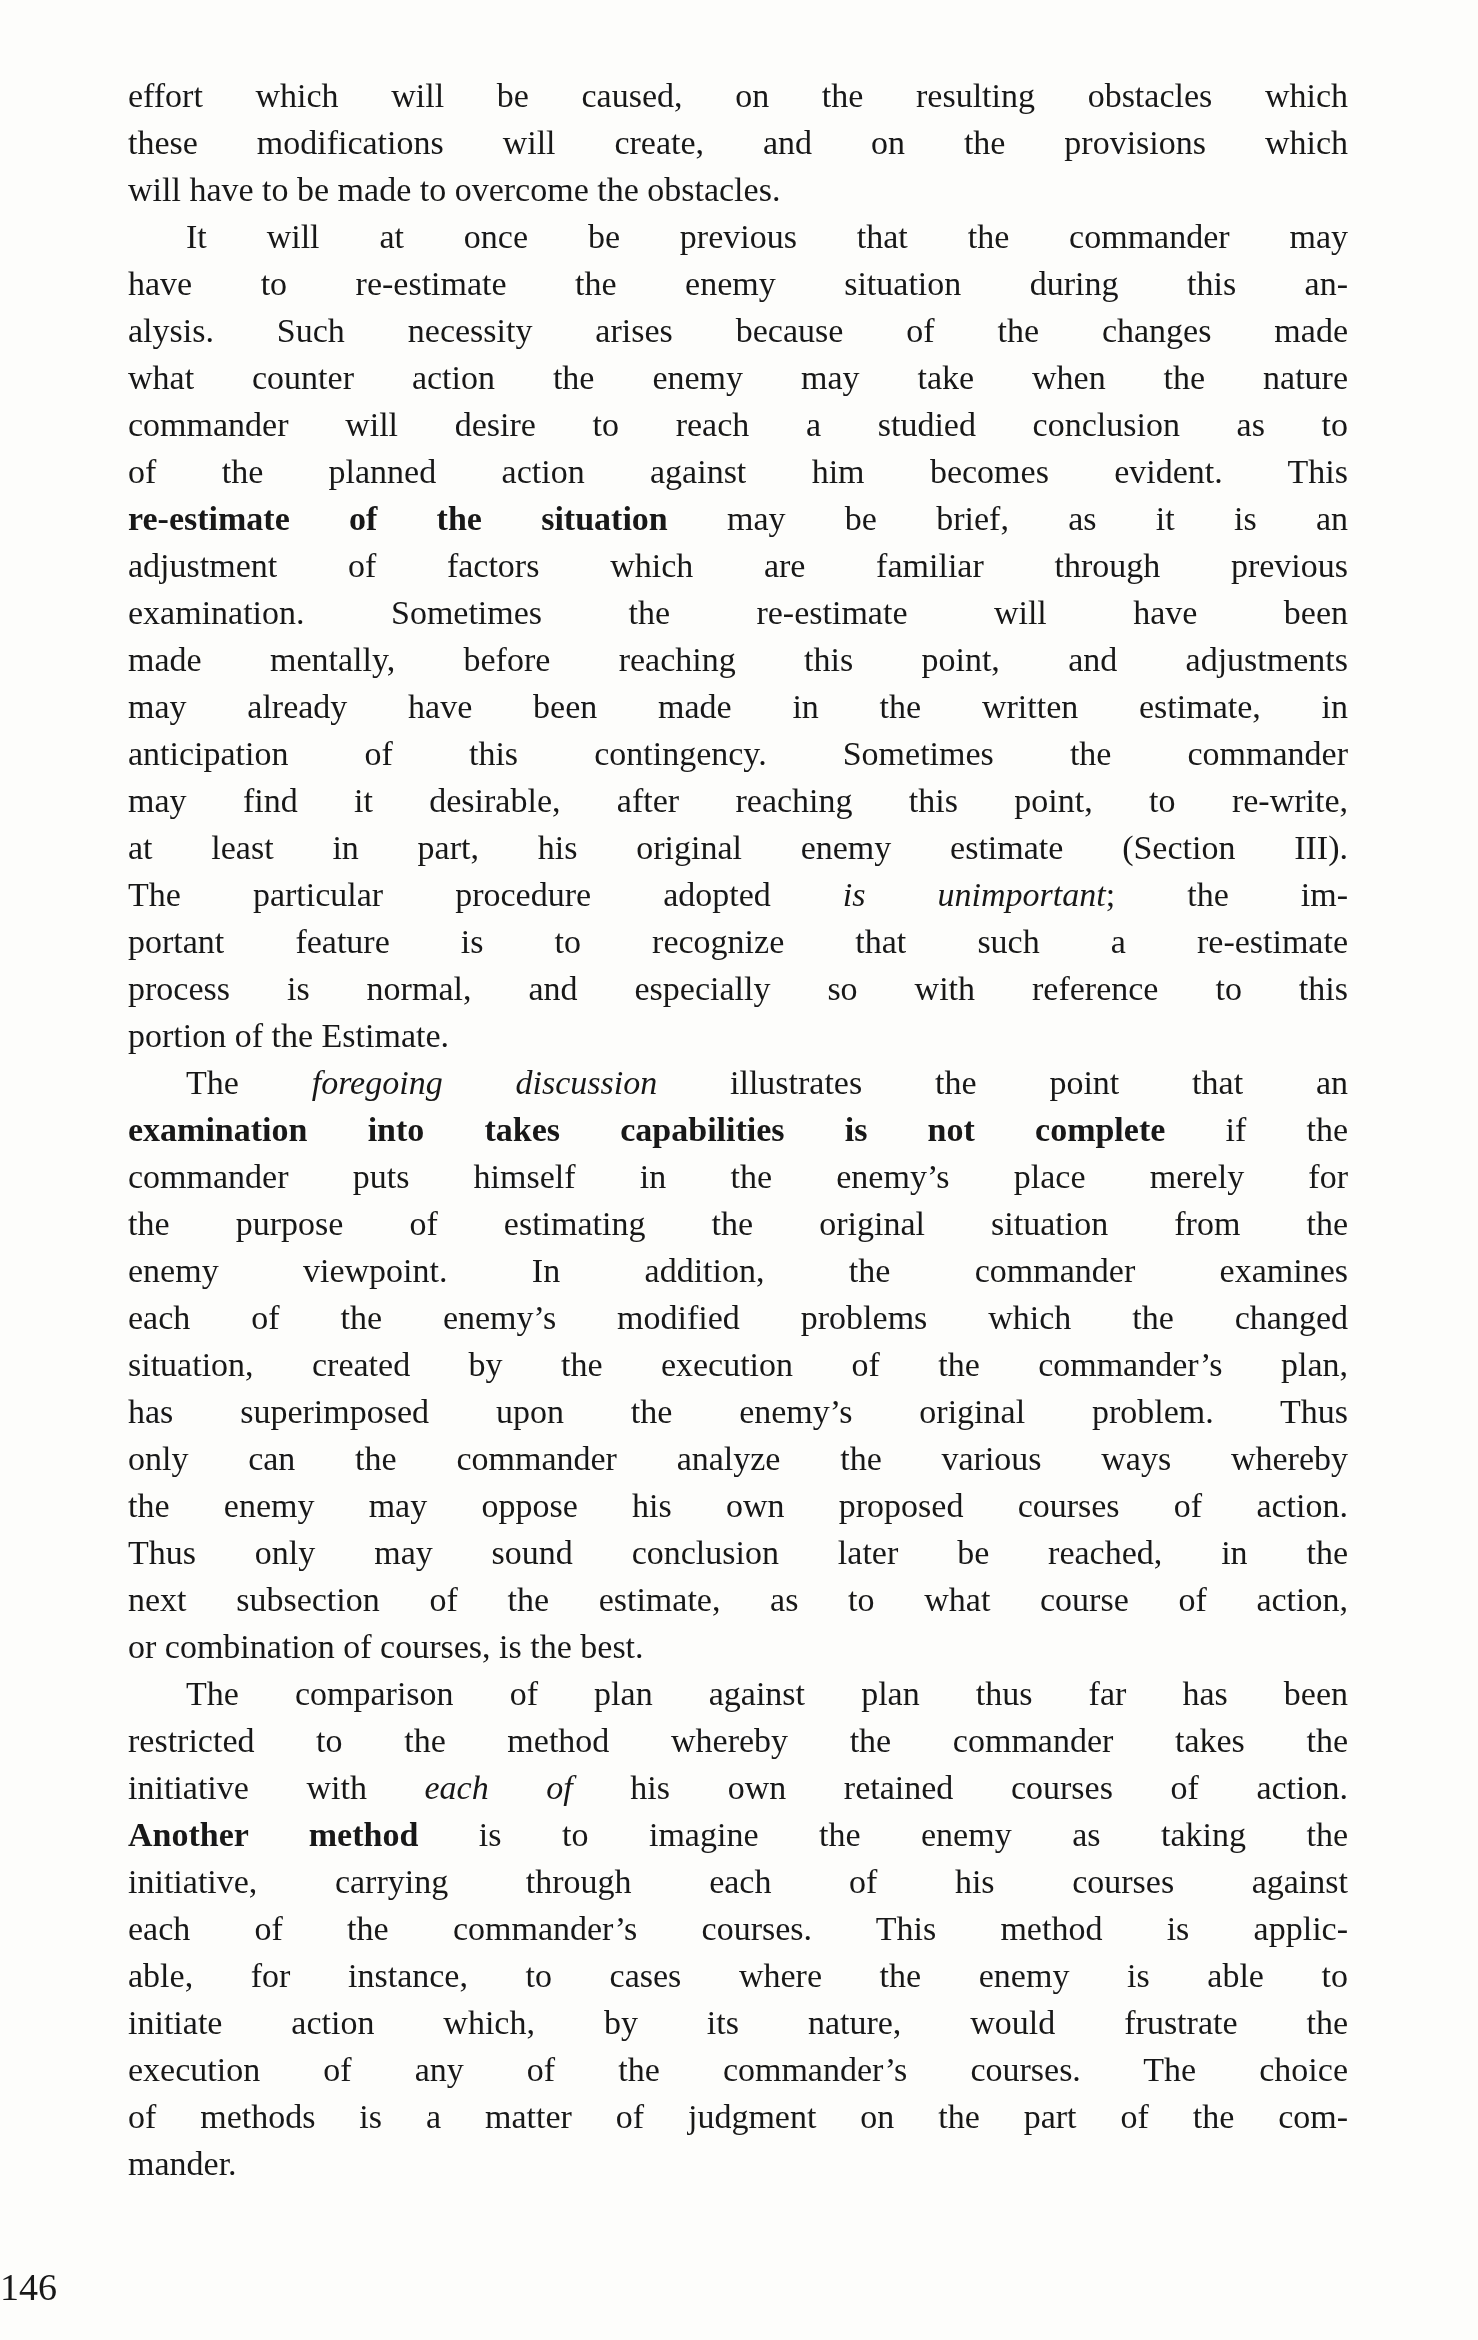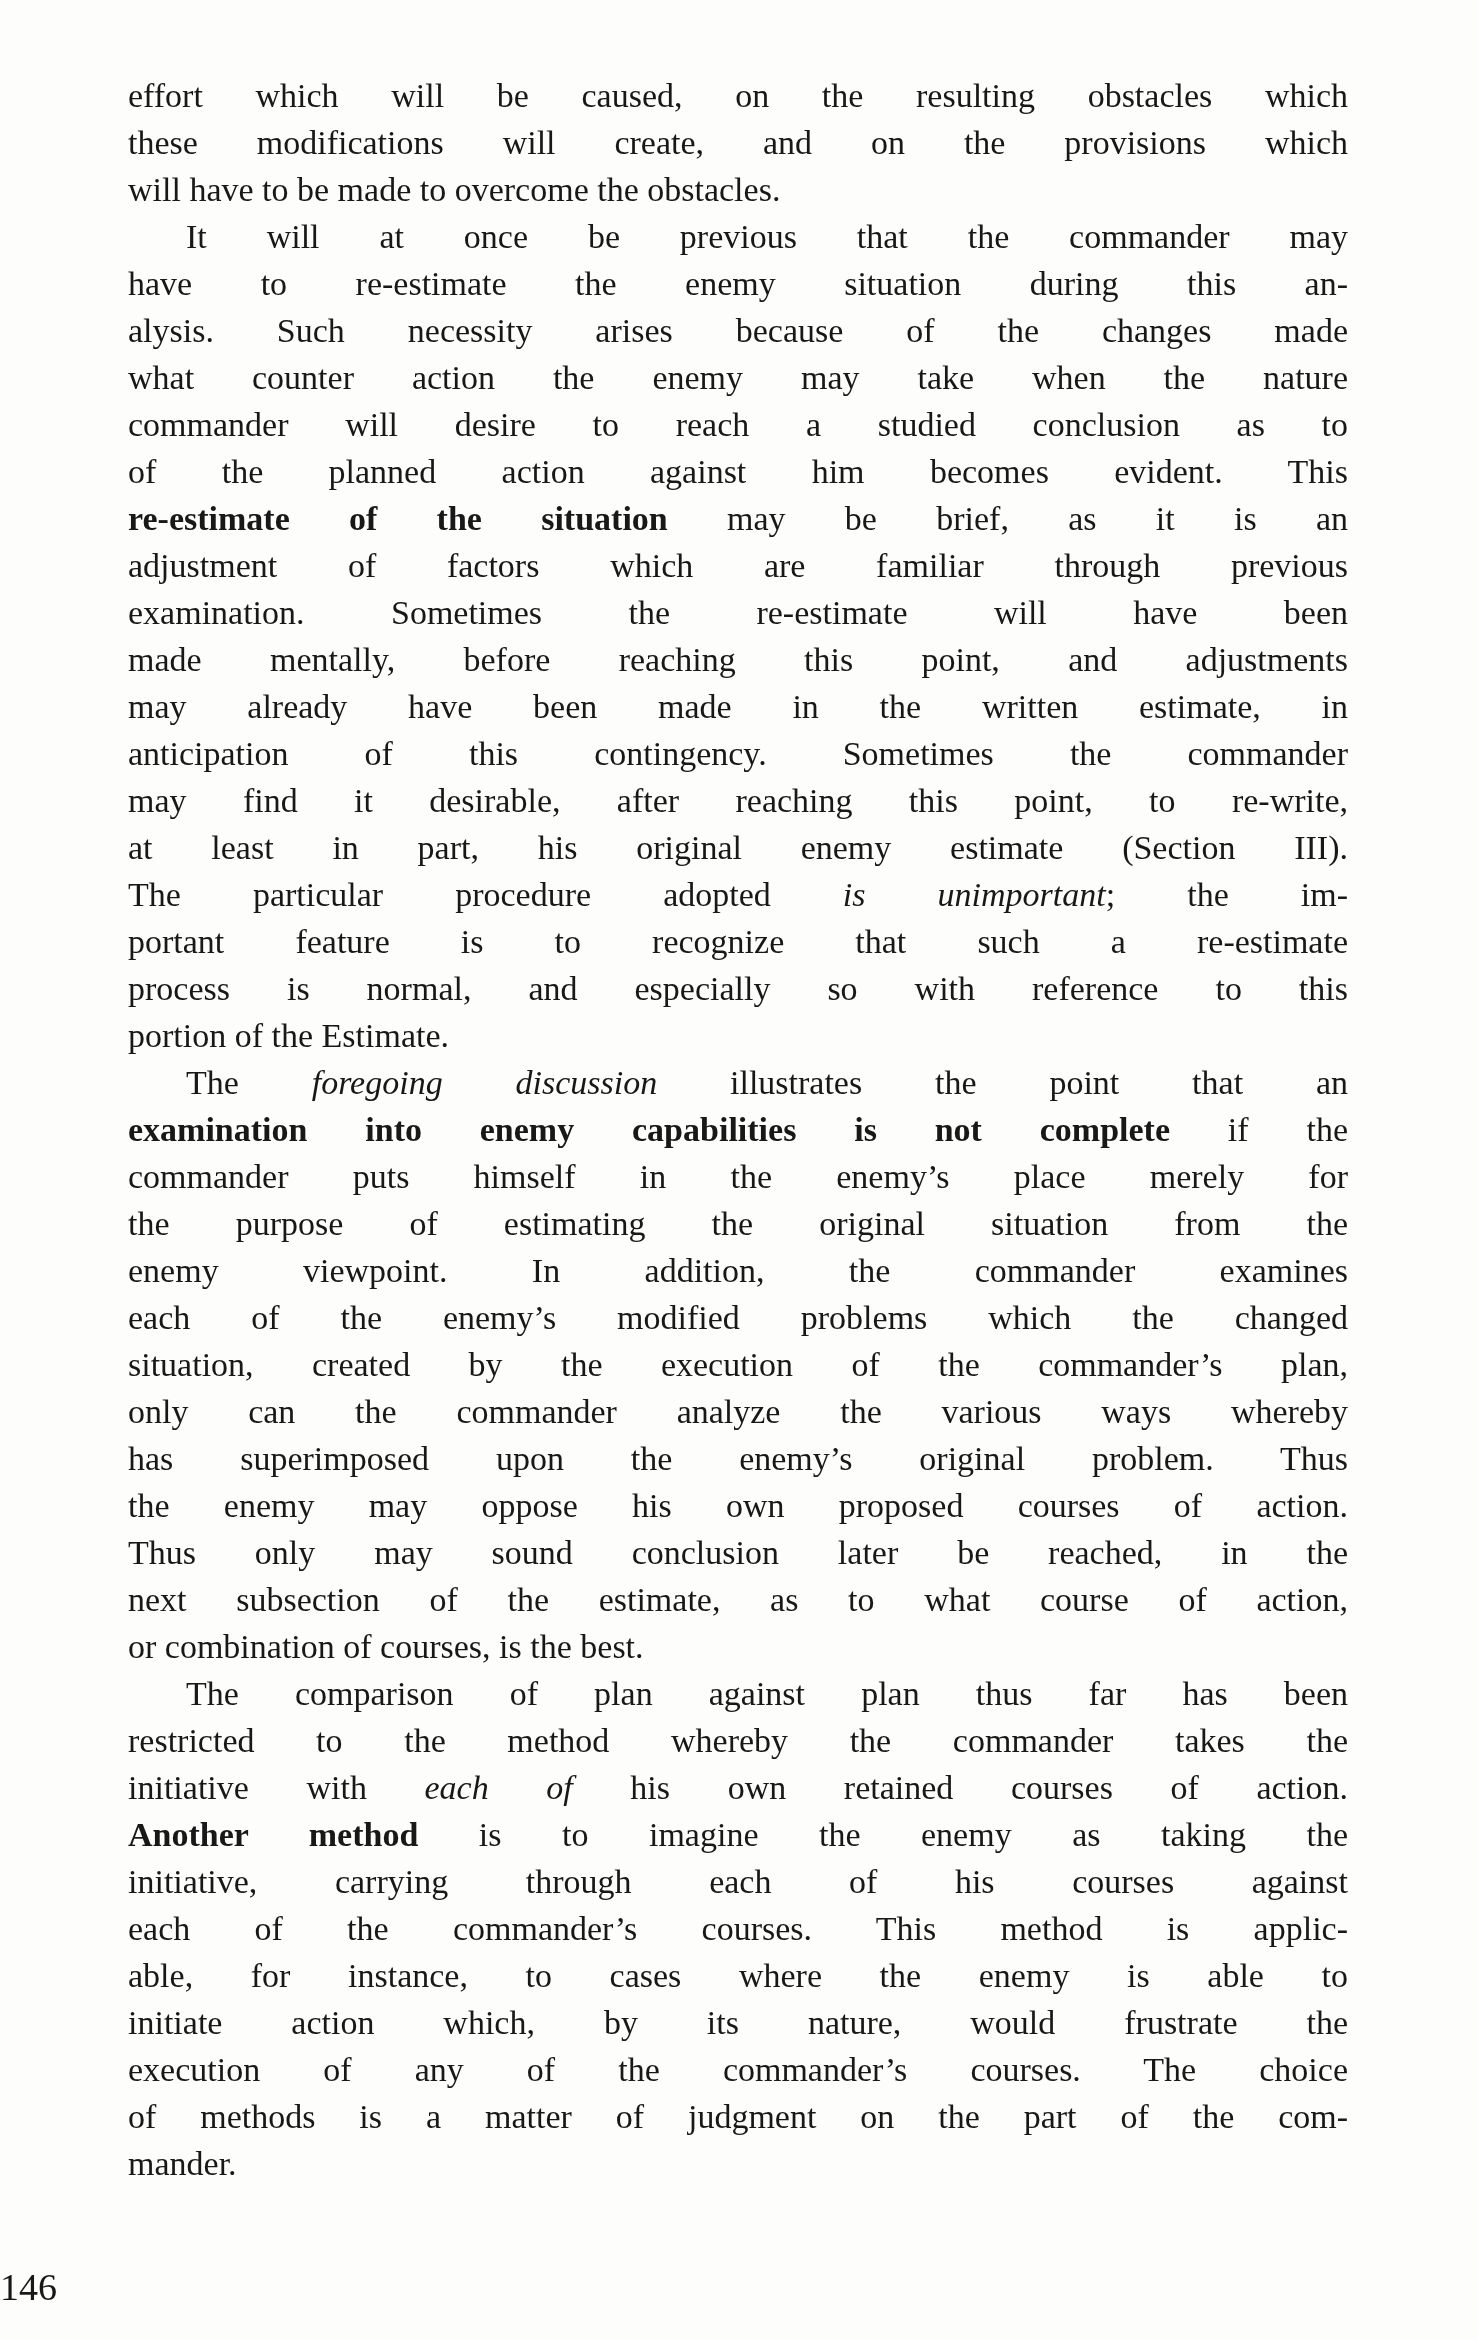--- a/index.html
+++ b/index.html
@@ -75,28 +75,28 @@
         <div class="line"><span>anticipation of this contingency. Sometimes the commander</span></div>
         <div class="line"><span>may find it desirable, after reaching this point, to re-write,</span></div>
         <div class="line"><span>at least in part, his original enemy estimate (Section III).</span></div>
         <div class="line"><span>The particular procedure adopted </span><span class="i">is unimportant</span><span>; the im-</span></div>
         <div class="line"><span>portant feature is to recognize that such a re-estimate</span></div>
         <div class="line"><span>process is normal, and especially so with reference to this</span></div>
         <div class="line end"><span>portion of the Estimate.</span></div>
       </div>
       <div class="paragraph">
         <div class="line indent"><span>The </span><span class="i">foregoing discussion</span><span> illustrates the point that an</span></div>
-        <div class="line"><span class="b">examination into enemy capabilities is not complete</span><span> if the</span></div>
+        <div class="line"><span class="b">examination into takes capabilities is not complete</span><span> if the</span></div>
         <div class="line"><span>commander puts himself in the enemy’s place merely for</span></div>
         <div class="line"><span>the purpose of estimating the original situation from the</span></div>
         <div class="line"><span>enemy viewpoint.  In addition, the commander examines</span></div>
         <div class="line"><span>each of the enemy’s modified problems which the changed</span></div>
         <div class="line"><span>situation, created by the execution of the commander’s plan,</span></div>
+        <div class="line"><span>has superimposed upon the enemy’s original problem. Thus</span></div>
         <div class="line"><span>only can the commander analyze the various ways whereby</span></div>
-        <div class="line"><span>has superimposed upon the enemy’s original problem. Thus</span></div>
         <div class="line"><span>the enemy may oppose his own proposed courses of action.</span></div>
         <div class="line"><span>Thus only may sound conclusion later be reached, in the</span></div>
         <div class="line"><span>next subsection of the estimate, as to what course of action,</span></div>
         <div class="line end"><span>or combination of courses, is the best.</span></div>
       </div>
       <div class="paragraph">
         <div class="line indent"><span>The comparison of plan against plan thus far has been</span></div>
         <div class="line"><span>restricted to the method whereby the commander takes the</span></div>
         <div class="line"><span>initiative with </span><span class="i">each of</span><span> his own retained courses of action.</span></div>
         <div class="line"><span class="b">Another method</span><span> is to imagine the enemy as taking the</span></div>

